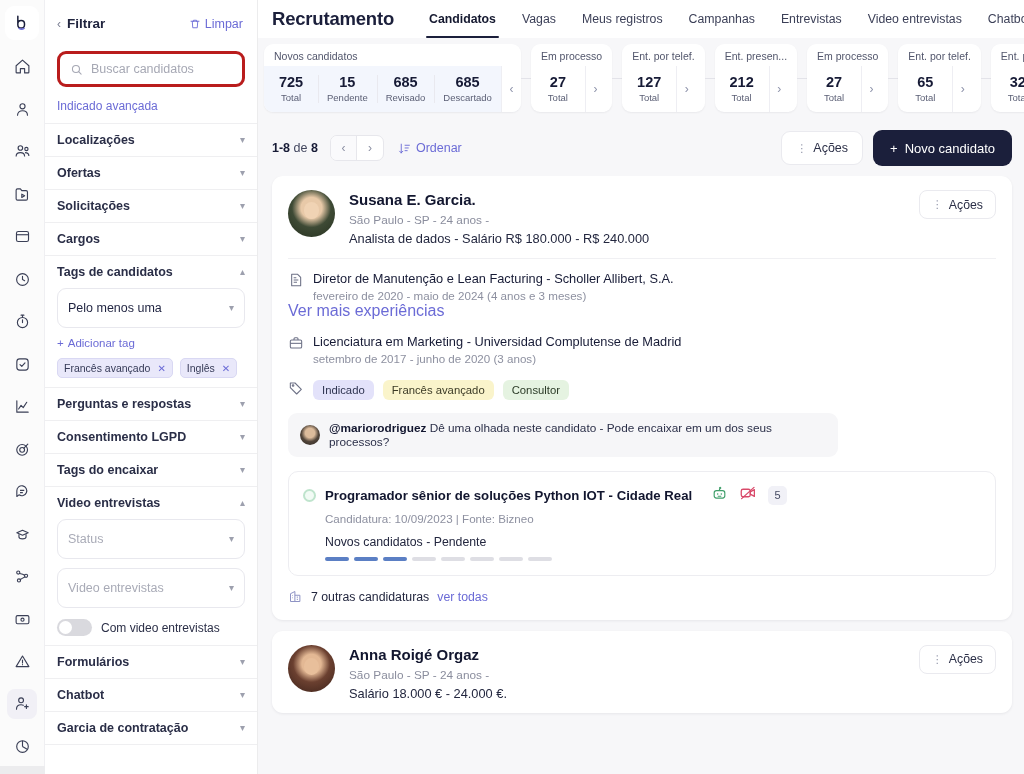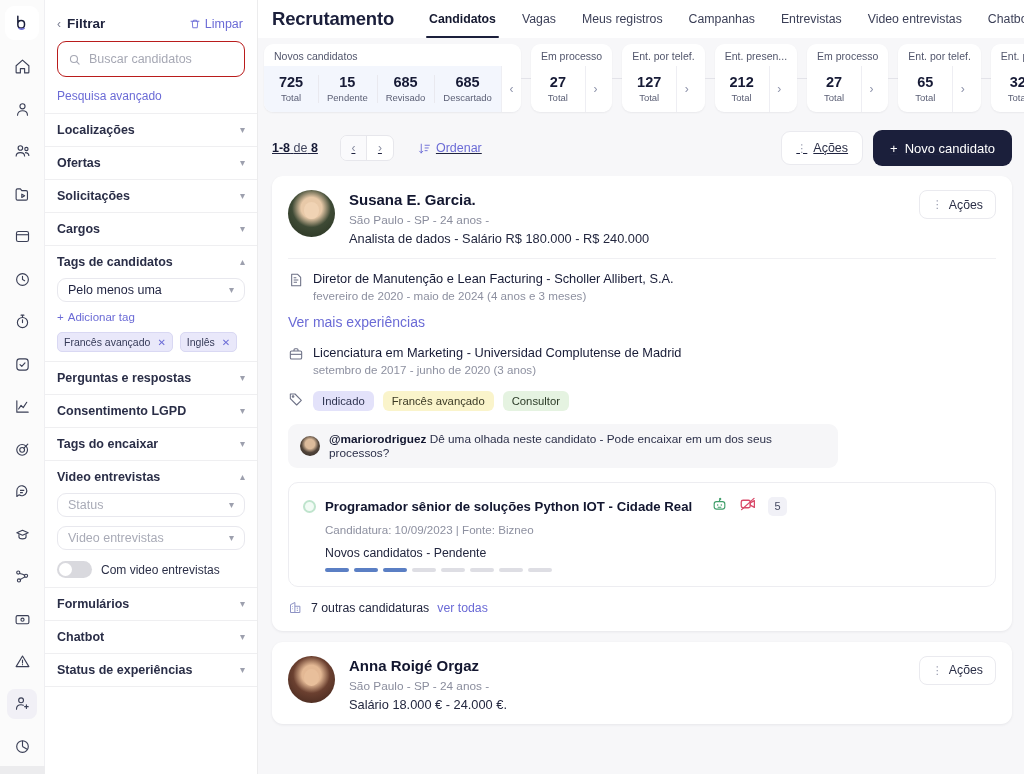--- a/index.html
+++ b/index.html
@@ -42,39 +42,39 @@
     padding: 16px 14px 10px 12px;
   }
   .filters-head-left { display: flex; align-items: center; gap: 6px; }
   .filters-title { font-size: 13.5px; font-weight: bold; color: #21253f; }
   .chev-back { color: #7b7f93; font-size: 12px; }
   .clear-btn {
     display: flex; align-items: center; gap: 4px;
     color: #6b6bd6; font-size: 12.5px; cursor: pointer;
   }
   .search-box {
-    margin: 0 12px 10px 12px; height: 36px; border: 1px solid #b91c1c;
+    margin: 10px 12px 10px 12px; height: 36px; border: 3px solid #b91c1c;
     border-radius: 9px; display: flex; align-items: center; gap: 8px;
     padding: 0 10px; background: #fff;
   }
   .search-box span.ph { color: #a6a8b4; font-size: 12.5px; }
   .adv-link {
     color: #6b6bd6; font-size: 12px; padding: 2px 12px 10px 12px; cursor: pointer;
   }
   .facet {
     border-top: 1px solid #efeff1; padding: 9px 12px;
   }
   .facet-head {
     display: flex; align-items: center; justify-content: space-between;
     cursor: pointer;
   }
   .facet-label { font-size: 12.5px; font-weight: bold; color: #2a2e47; }
   .caret { color: #9da0ae; font-size: 10px; line-height: 1; }
   .select-ctl {
-    margin-top: 9px; height: 24px; border: 1px solid #e8e8ee; border-radius: 9px;
+    margin-top: 9px; height: 40px; border: 1px solid #e8e8ee; border-radius: 9px;
     display: flex; align-items: center; justify-content: space-between;
     padding: 0 10px; font-size: 12.5px; background: #fff;
   }
   .select-ctl.placeholder { color: #a9abb7; }
   .add-tag {
     margin-top: 9px; color: #6b6bd6; font-size: 11.5px; cursor: pointer;
     display: flex; align-items: center; gap: 4px;
   }
   .tagrow { display: flex; gap: 7px; margin-top: 9px; flex-wrap: wrap; }
   .tagchip {
@@ -141,23 +141,22 @@
   .stat-nav {
     display: flex; align-items: center; justify-content: center; width: 20px;
     color: #8e93ab; font-size: 12px; background: #fff; cursor: pointer;
     border-left: 1px solid #eeeef3;
   }
   .connector { width: 10px; display:flex; align-items:center; flex:0 0 10px;}
   .connector i { display:block; height:1px; width:100%; background:#e3e3e9; }
 
   
   .toolbar {
-    display: flex; align-items: center; padding: 10px 12px 10px 14px; gap: 16px;
+    display: flex; align-items: center; padding: 10px 12px 10px 14px; gap: 6px;
     flex: 0 0 auto;
-    text-decoration: underline;
   }
   .count { font-size: 12.5px; color: #42465e; }
   .count b { color: #171b36; }
   .pager { display: flex; border: 1px solid #e7e7ec; border-radius: 7px; overflow: hidden; background:#fff; margin-left:6px;}
   .pager div {
     width: 26px; height: 24px; display: flex; align-items: center; justify-content: center;
     font-size: 12px; color: #8b8fa3; cursor: pointer;
   }
   .pager div:first-child { border-right: 1px solid #e7e7ec; background:#fafafc;}
   .sortbtn { display: flex; align-items: center; gap: 5px; color: #6b6bd6; font-size: 12.5px; cursor: pointer; margin-left:8px;}
@@ -199,21 +198,21 @@
   }
   .dots { color: #9498ab; letter-spacing: 0; font-size: 11px; line-height:1; }
 
   .divider { height: 1px; background: #f0f0f3; margin: 0 16px; }
 
   .exp-block { padding: 12px 16px 0 16px; }
   .exp-row { display: flex; gap: 9px; align-items: flex-start; }
   .exp-ico { color: #6d7186; flex: 0 0 auto; margin-top: 1px; }
   .exp-title { font-size: 12.8px; color: #171b36; font-weight: 500; }
   .exp-sub { font-size: 11.6px; color: #8d90a0; margin-top: 3px; }
-  .link-sm { font-size: 14px; color: #6b6bd6; cursor: pointer; margin-top: 12px; display: inline-block; }
+  .link-sm { font-size: 16px; color: #6b6bd6; cursor: pointer; margin-top: 0; display: inline-block; }
 
   .tags-line { display: flex; align-items: center; gap: 9px; padding: 14px 16px 0 16px; }
   .pill { border-radius: 6px; font-size: 11.3px; padding: 4px 9px; }
   .pill.indicado { background: #e3e2fa; color: #2e3350; }
   .pill.frances { background: #faf4cb; color: #3b3a25; }
   .pill.consultor { background: #e5f3e1; color: #2c3c28; }
 
   .note {
     margin: 13px 16px 0 16px; background: #f6f6f8; border-radius: 9px;
     padding: 8px 12px; display: flex; align-items: center; gap: 9px;
@@ -396,21 +395,21 @@
     </div>
 
     <div class="search-box">
       <svg width="13" height="13" viewBox="0 0 24 24" fill="none" stroke="#a6a8b4" stroke-width="2" stroke-linecap="round">
           <circle cx="11" cy="11" r="6.5"></circle>
           <path d="M16 16l4.5 4.5"></path>
         </svg>
       <span class="ph">Buscar candidatos</span>
     </div>
 
-    <div class="adv-link">Pesquisa avançado</div>
+    <div class="adv-link">Indicado avançada</div>
 
     <div class="facet">
       <div class="facet-head">
         <span class="facet-label">Localizações</span>
         <span class="caret">▾</span>
       </div>
     </div>
     <div class="facet">
       <div class="facet-head">
         <span class="facet-label">Ofertas</span>
@@ -502,21 +501,21 @@
       </div>
     </div>
     <div class="facet">
       <div class="facet-head">
         <span class="facet-label">Chatbot</span>
         <span class="caret">▾</span>
       </div>
     </div>
     <div class="facet">
       <div class="facet-head">
-        <span class="facet-label">Status de experiências</span>
+        <span class="facet-label">Garcia de contratação</span>
         <span class="caret">▾</span>
       </div>
     </div>
     <div class="facet" style="padding:4px 12px;"></div>
   </div>
 
   <div class="main">
 
     <div class="topbar">
       <div class="brand">Recrutamento</div>

